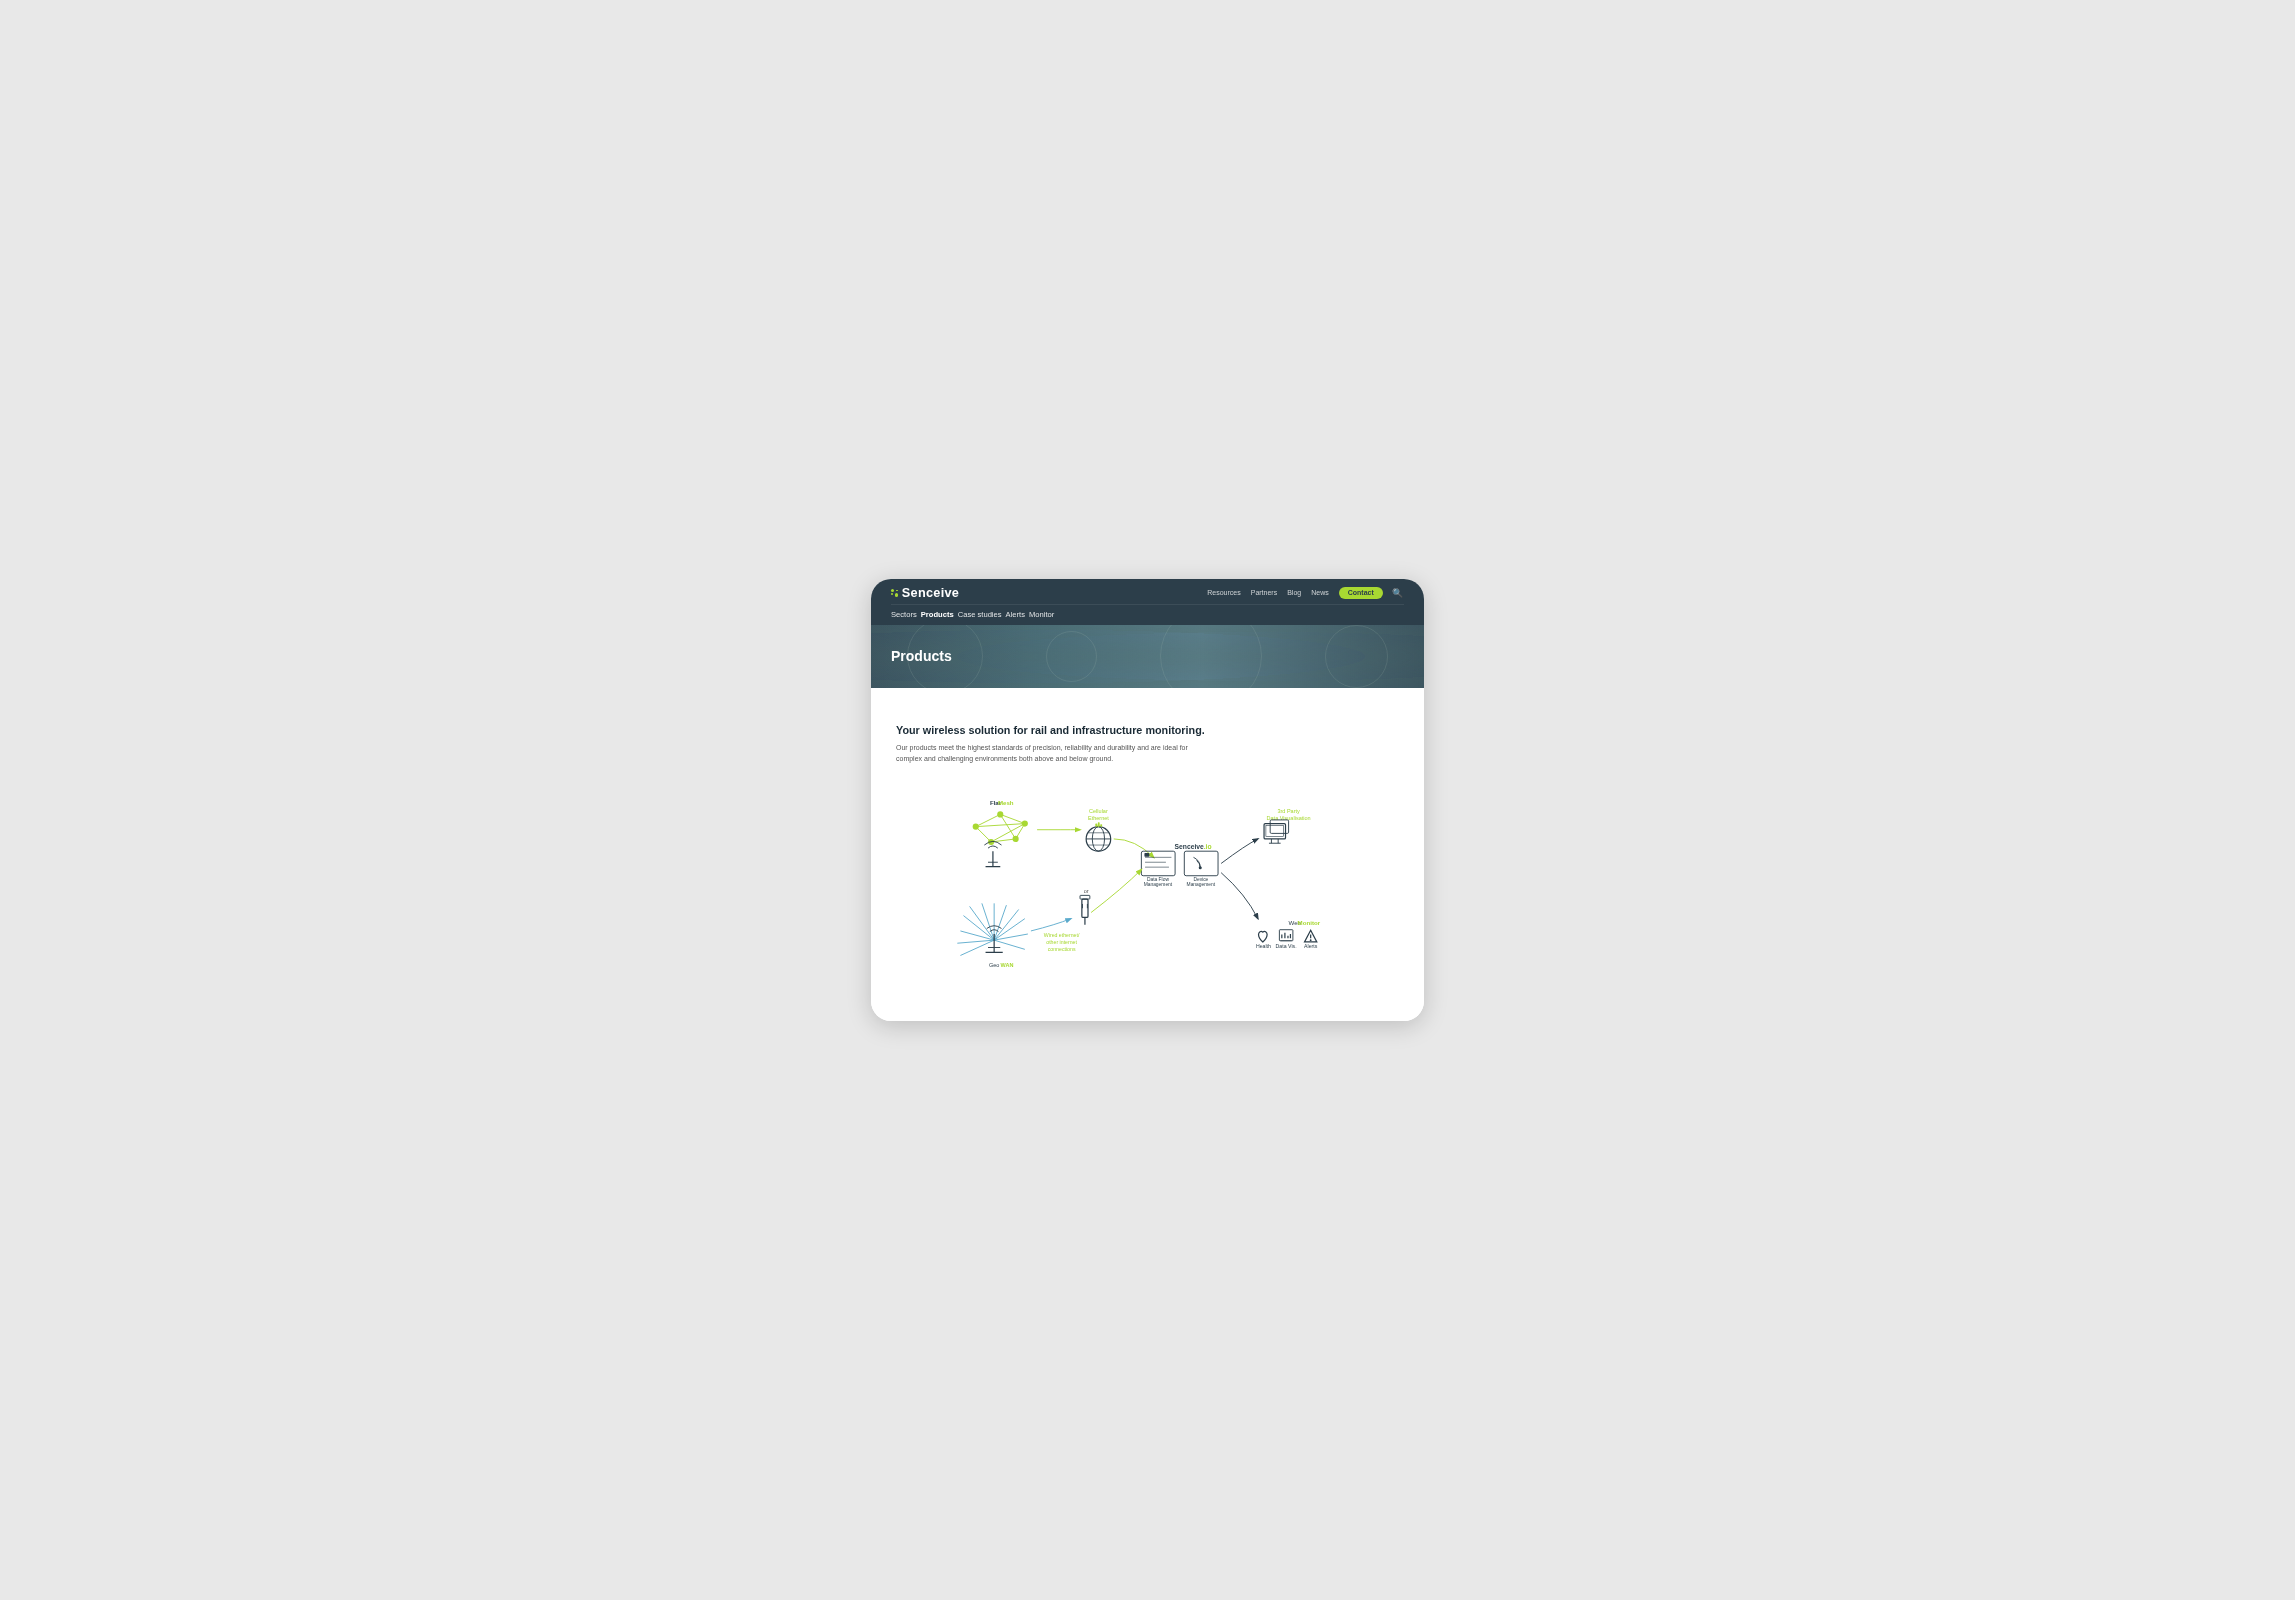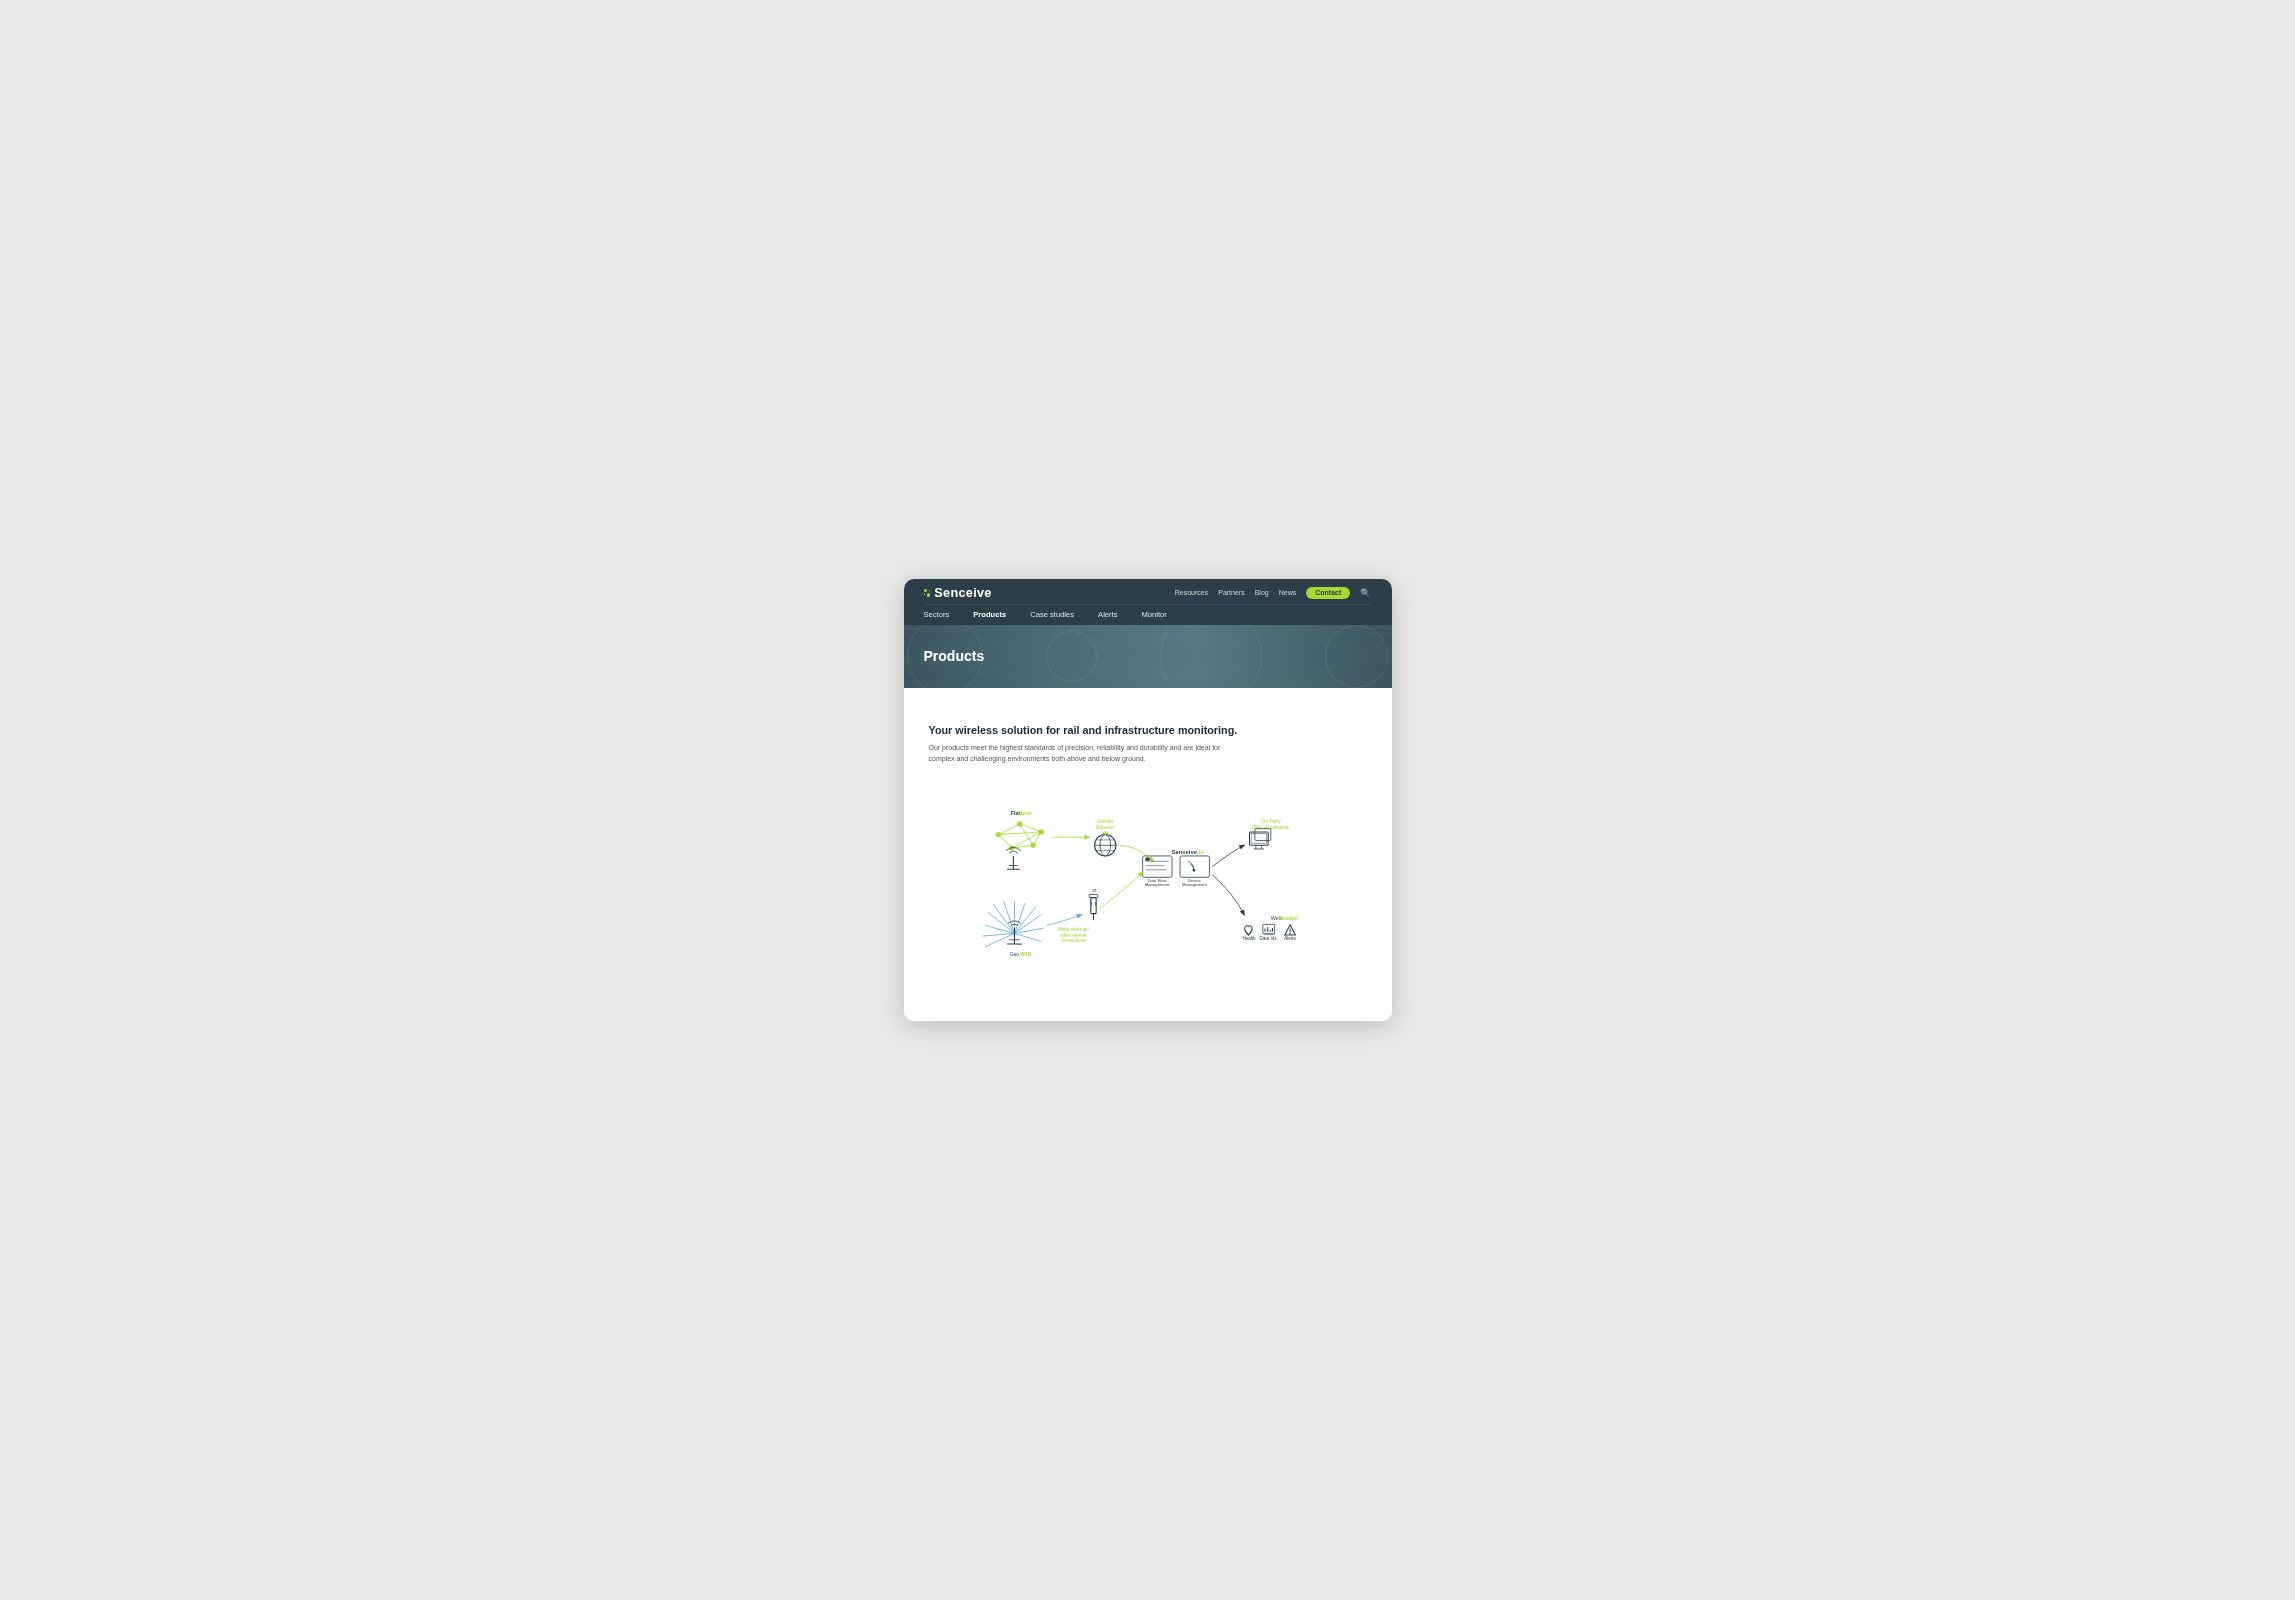--- a/index.html
+++ b/index.html
@@ -6,23 +6,23 @@
     body {
       background: #e8e8e8;
       font-family: 'Segoe UI', Arial, sans-serif;
       display: flex;
       justify-content: center;
       align-items: center;
       min-height: 100vh;
       padding: 38px 12.7px;
     }
     .browser-window {
-      width: 488px;
+      width: 553px;
       background: #fff;
-      border-radius: 10px;
+      border-radius: 20px;
       overflow: hidden;
       box-shadow: 0 5px 25px rgba(0,0,0,0.18);
     }
     
     .nav-bar {
       background: #2c3e4a;
       padding: 0 20px;
     }
     .nav-top {
       display: flex;
@@ -75,21 +75,21 @@
       padding: 2.5px 9px;
       font-size: 7px;
     }
     .search-icon-nav {
       color: rgba(255,255,255,0.75);
       font-size: 9px;
       cursor: pointer;
     }
     .nav-bottom {
       display: flex;
-      gap: 24px;
+      gap: 4px;
       padding: 5px 0 6.3px;
     }
     .nav-bottom a {
       color: rgba(255,255,255,0.85);
       font-size: 7.6px;
       text-decoration: none;
       cursor: pointer;
     }
     .nav-bottom a.active { color: #fff; font-weight: 600; }
 

